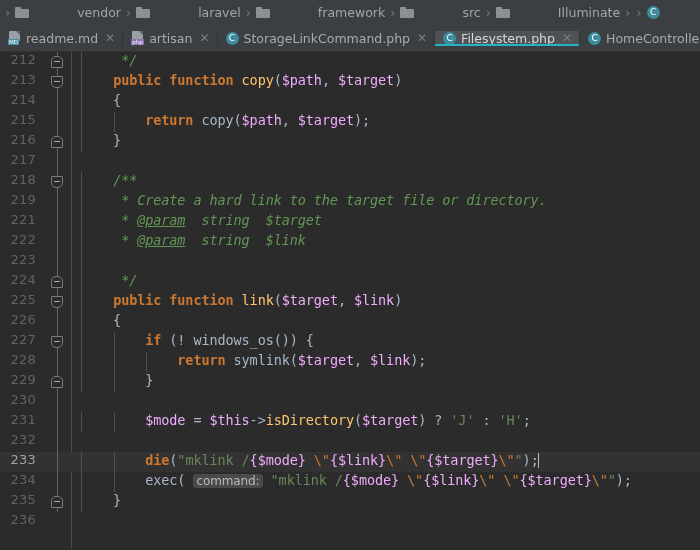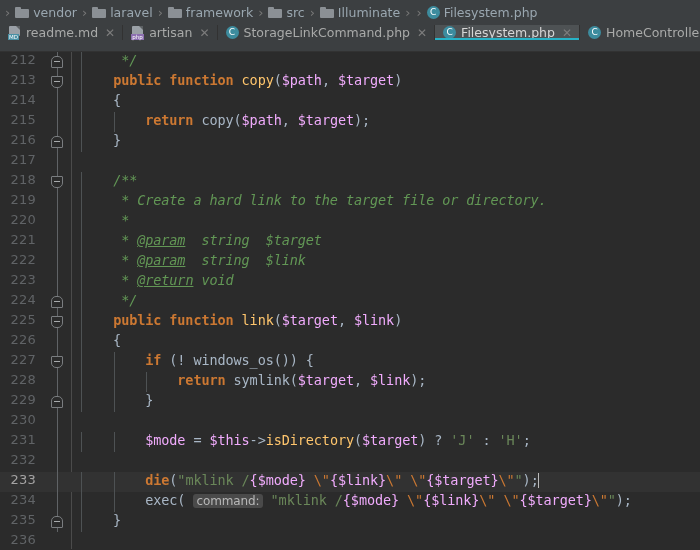--- a/index.html
+++ b/index.html
@@ -26,20 +26,21 @@
     color: #a9b7c6;
     box-sizing: border-box;
     overflow: hidden;
     white-space: nowrap;
   }
   .crumb {
     display: flex;
     align-items: center;
     height: 100%;
     padding: 0 2px;
+    gap: 44px;
   }
   .crumb-label { color: #9aa7b0; padding-left: 4px; font-size: 12.5px; }
   .crumb-sep {
     color: #787878;
     font-size: 13px;
     padding: 0 3px 1px 3px;
     font-family: "DejaVu Sans", sans-serif;
   }
   .folder-ico {
     width: 14px; height: 11px;
@@ -73,21 +74,21 @@
     text-align: center;
     font-family: "DejaVu Sans", sans-serif;
     flex: 0 0 auto;
   }
 
   
   #tab-bar {
     height: 27px;
     background: #3c3f41;
     display: flex;
-    align-items: flex-start;
+    align-items: center;
     font-size: 12px;
     box-sizing: border-box;
     overflow: hidden;
     white-space: nowrap;
     border-bottom: 1px solid #323232;
   }
   .tab {
     display: flex;
     align-items: center;
     padding: 0 7px 0 8px;
@@ -327,24 +328,23 @@
   <div class="code-area"></div>
   <div id="lines">
       <div class="line"><span class="gutter-num">212</span><span class="fold-col"><span class="fold-line"></span><span class="fold-mark end"></span></span><span class="code"><span class="punct">    </span><span class="cmt"> */</span></span><span class="indent-guide" style="left: 81px;"></span></div>
       <div class="line"><span class="gutter-num">213</span><span class="fold-col"><span class="fold-line"></span><span class="fold-mark start"></span></span><span class="code"><span class="punct">    </span><span class="kw">public function </span><span class="fn">copy</span><span class="punct">(</span><span class="var">$path</span><span class="punct">, </span><span class="var">$target</span><span class="punct">)</span></span><span class="indent-guide" style="left: 81px;"></span></div>
       <div class="line"><span class="gutter-num">214</span><span class="fold-col"><span class="fold-line"></span></span><span class="code"><span class="punct">    {</span></span><span class="indent-guide" style="left: 81px;"></span></div>
       <div class="line"><span class="gutter-num">215</span><span class="fold-col"><span class="fold-line"></span></span><span class="code"><span class="punct">        </span><span class="kw">return </span><span class="ident">copy</span><span class="punct">(</span><span class="var">$path</span><span class="punct">, </span><span class="var">$target</span><span class="punct">);</span></span><span class="indent-guide" style="left: 81px;"></span><span class="indent-guide" style="left: 113.56px;"></span></div>
       <div class="line"><span class="gutter-num">216</span><span class="fold-col"><span class="fold-line"></span><span class="fold-mark end"></span></span><span class="code"><span class="punct">    }</span></span><span class="indent-guide" style="left: 81px;"></span></div>
       <div class="line"><span class="gutter-num">217</span><span class="fold-col"><span class="fold-line"></span></span><span class="code"></span></div>
       <div class="line"><span class="gutter-num">218</span><span class="fold-col"><span class="fold-line"></span><span class="fold-mark start"></span></span><span class="code"><span class="punct">    </span><span class="cmt">/**</span></span><span class="indent-guide" style="left: 81px;"></span></div>
       <div class="line"><span class="gutter-num">219</span><span class="fold-col"><span class="fold-line"></span></span><span class="code"><span class="punct">    </span><span class="cmt"> * Create a hard link to the target file or directory.</span></span><span class="indent-guide" style="left: 81px;"></span></div>
-      <div class="line"><span class="gutter-num">220</span><span class="fold-col"><span class="fold-line"></span></span><span class="code"><span class="punct">    </span><span class="cmt"> *</span></span><span class="indent-guide" style="left: 81px;"></span></div>
       <div class="line"><span class="gutter-num">221</span><span class="fold-col"><span class="fold-line"></span></span><span class="code"><span class="punct">    </span><span class="cmt"> * </span><span class="tag">@param</span><span class="cmt">  string  $target</span></span><span class="indent-guide" style="left: 81px;"></span></div>
       <div class="line"><span class="gutter-num">222</span><span class="fold-col"><span class="fold-line"></span></span><span class="code"><span class="punct">    </span><span class="cmt"> * </span><span class="tag">@param</span><span class="cmt">  string  $link</span></span><span class="indent-guide" style="left: 81px;"></span></div>
-      <div class="line"><span class="gutter-num">223</span><span class="fold-col"><span class="fold-line"></span></span><span class="code"><span class="punct">    </span><span class="cmt"> * </span><span class="tag">@return</span><span class="cmt"> void</span></span><span class="indent-guide" style="left: 81px;"></span></div>
+      <div class="line"><span class="gutter-num">223</span><span class="fold-col"><span class="fold-line"></span></span><span class="indent-guide" style="left: 81px;"></span></div>
       <div class="line"><span class="gutter-num">224</span><span class="fold-col"><span class="fold-line"></span><span class="fold-mark end"></span></span><span class="code"><span class="punct">    </span><span class="cmt"> */</span></span><span class="indent-guide" style="left: 81px;"></span></div>
       <div class="line"><span class="gutter-num">225</span><span class="fold-col"><span class="fold-line"></span><span class="fold-mark start"></span></span><span class="code"><span class="punct">    </span><span class="kw">public function </span><span class="fn">link</span><span class="punct">(</span><span class="var">$target</span><span class="punct">, </span><span class="var">$link</span><span class="punct">)</span></span><span class="indent-guide" style="left: 81px;"></span></div>
       <div class="line"><span class="gutter-num">226</span><span class="fold-col"><span class="fold-line"></span></span><span class="code"><span class="punct">    {</span></span><span class="indent-guide" style="left: 81px;"></span></div>
       <div class="line"><span class="gutter-num">227</span><span class="fold-col"><span class="fold-line"></span><span class="fold-mark start"></span></span><span class="code"><span class="punct">        </span><span class="kw">if</span><span class="punct"> (! </span><span class="ident">windows_os</span><span class="punct">()) {</span></span><span class="indent-guide" style="left: 81px;"></span><span class="indent-guide" style="left: 113.56px;"></span></div>
       <div class="line"><span class="gutter-num">228</span><span class="fold-col"><span class="fold-line"></span></span><span class="code"><span class="punct">            </span><span class="kw">return </span><span class="ident">symlink</span><span class="punct">(</span><span class="var">$target</span><span class="punct">, </span><span class="var">$link</span><span class="punct">);</span></span><span class="indent-guide" style="left: 81px;"></span><span class="indent-guide" style="left: 113.56px;"></span><span class="indent-guide" style="left: 146.12px;"></span></div>
       <div class="line"><span class="gutter-num">229</span><span class="fold-col"><span class="fold-line"></span><span class="fold-mark end"></span></span><span class="code"><span class="punct">        }</span></span><span class="indent-guide" style="left: 81px;"></span><span class="indent-guide" style="left: 113.56px;"></span></div>
       <div class="line"><span class="gutter-num">230</span><span class="fold-col"><span class="fold-line"></span></span><span class="code"></span></div>
       <div class="line"><span class="gutter-num">231</span><span class="fold-col"><span class="fold-line"></span></span><span class="code"><span class="punct">        </span><span class="var">$mode</span><span class="punct"> = </span><span class="var">$this</span><span class="punct">-&gt;</span><span class="fn">isDirectory</span><span class="punct">(</span><span class="var">$target</span><span class="punct">) ? </span><span class="str">'J'</span><span class="punct"> : </span><span class="str">'H'</span><span class="punct">;</span></span><span class="indent-guide" style="left: 81px;"></span><span class="indent-guide" style="left: 113.56px;"></span></div>
       <div class="line"><span class="gutter-num">232</span><span class="fold-col"><span class="fold-line"></span></span><span class="code"></span></div>
       <div class="line current"><span class="gutter-num">233</span><span class="fold-col"><span class="fold-line"></span></span><span class="code"><span class="punct">        </span><span class="kw">die</span><span class="punct">(</span><span class="str">"mklink /</span><span class="var">{$mode}</span><span class="str"> </span><span class="esc">\"</span><span class="var">{$link}</span><span class="esc">\"</span><span class="str"> </span><span class="esc">\"</span><span class="var">{$target}</span><span class="esc">\"</span><span class="str">"</span><span class="punct">);</span><span class="caret"></span></span><span class="indent-guide" style="left: 81px;"></span><span class="indent-guide" style="left: 113.56px;"></span></div>

